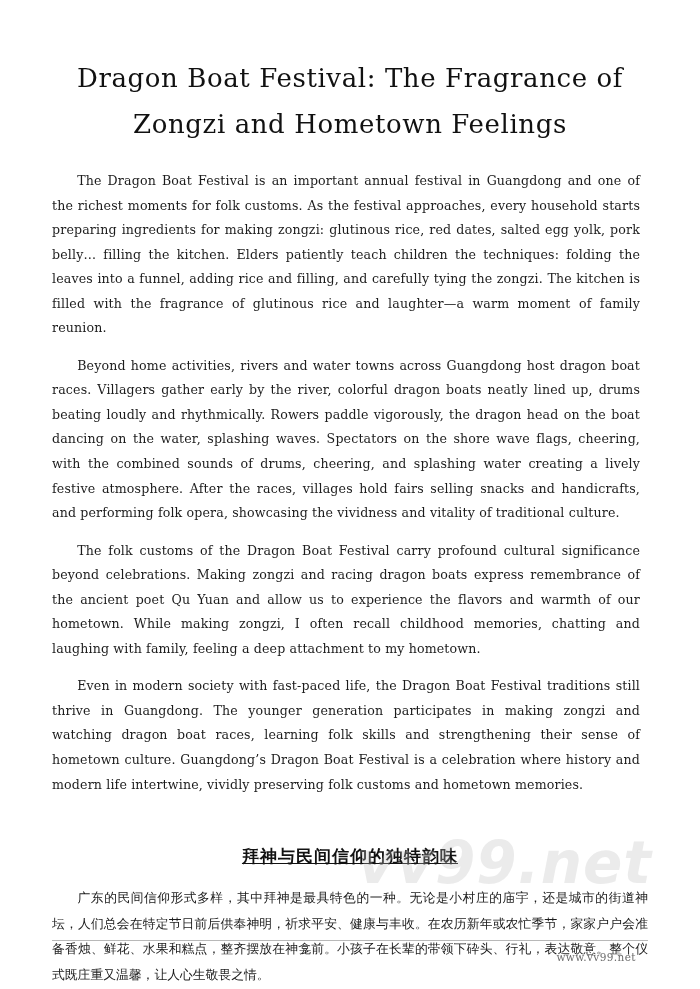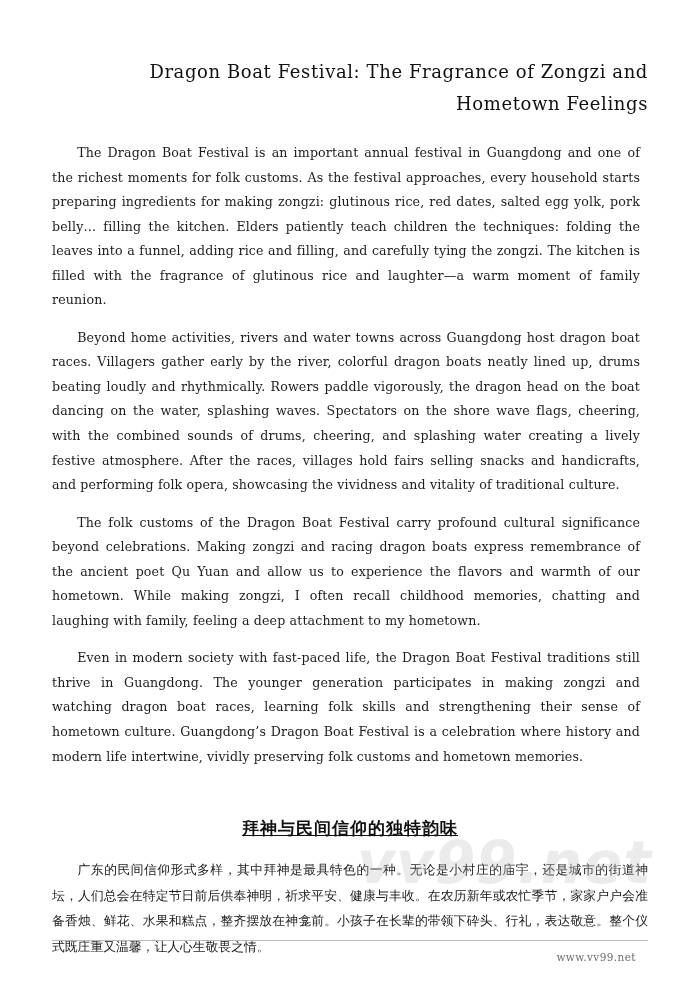--- a/index.html
+++ b/index.html
@@ -31,24 +31,24 @@
     font-weight: bold;
     font-style: italic;
     color: rgba(190, 190, 190, 0.30);
     letter-spacing: 1px;
     user-select: none;
     pointer-events: none;
     white-space: nowrap;
   }
   h1.doc-title {
     font-family: "DejaVu Serif", serif;
-    font-size: 18px;
+    font-size: 26px;
     font-weight: normal;
     letter-spacing: 0.6px;
-    text-align: right;
+    text-align: center;
     line-height: 1.75;
     margin: 8px 0 22px 0;
     color: #111;
   }
   p.para {
     font-family: "DejaVu Serif", serif;
     font-size: 12.6px;
     line-height: 1.95;
     text-align: justify;
     text-justify: inter-word;

